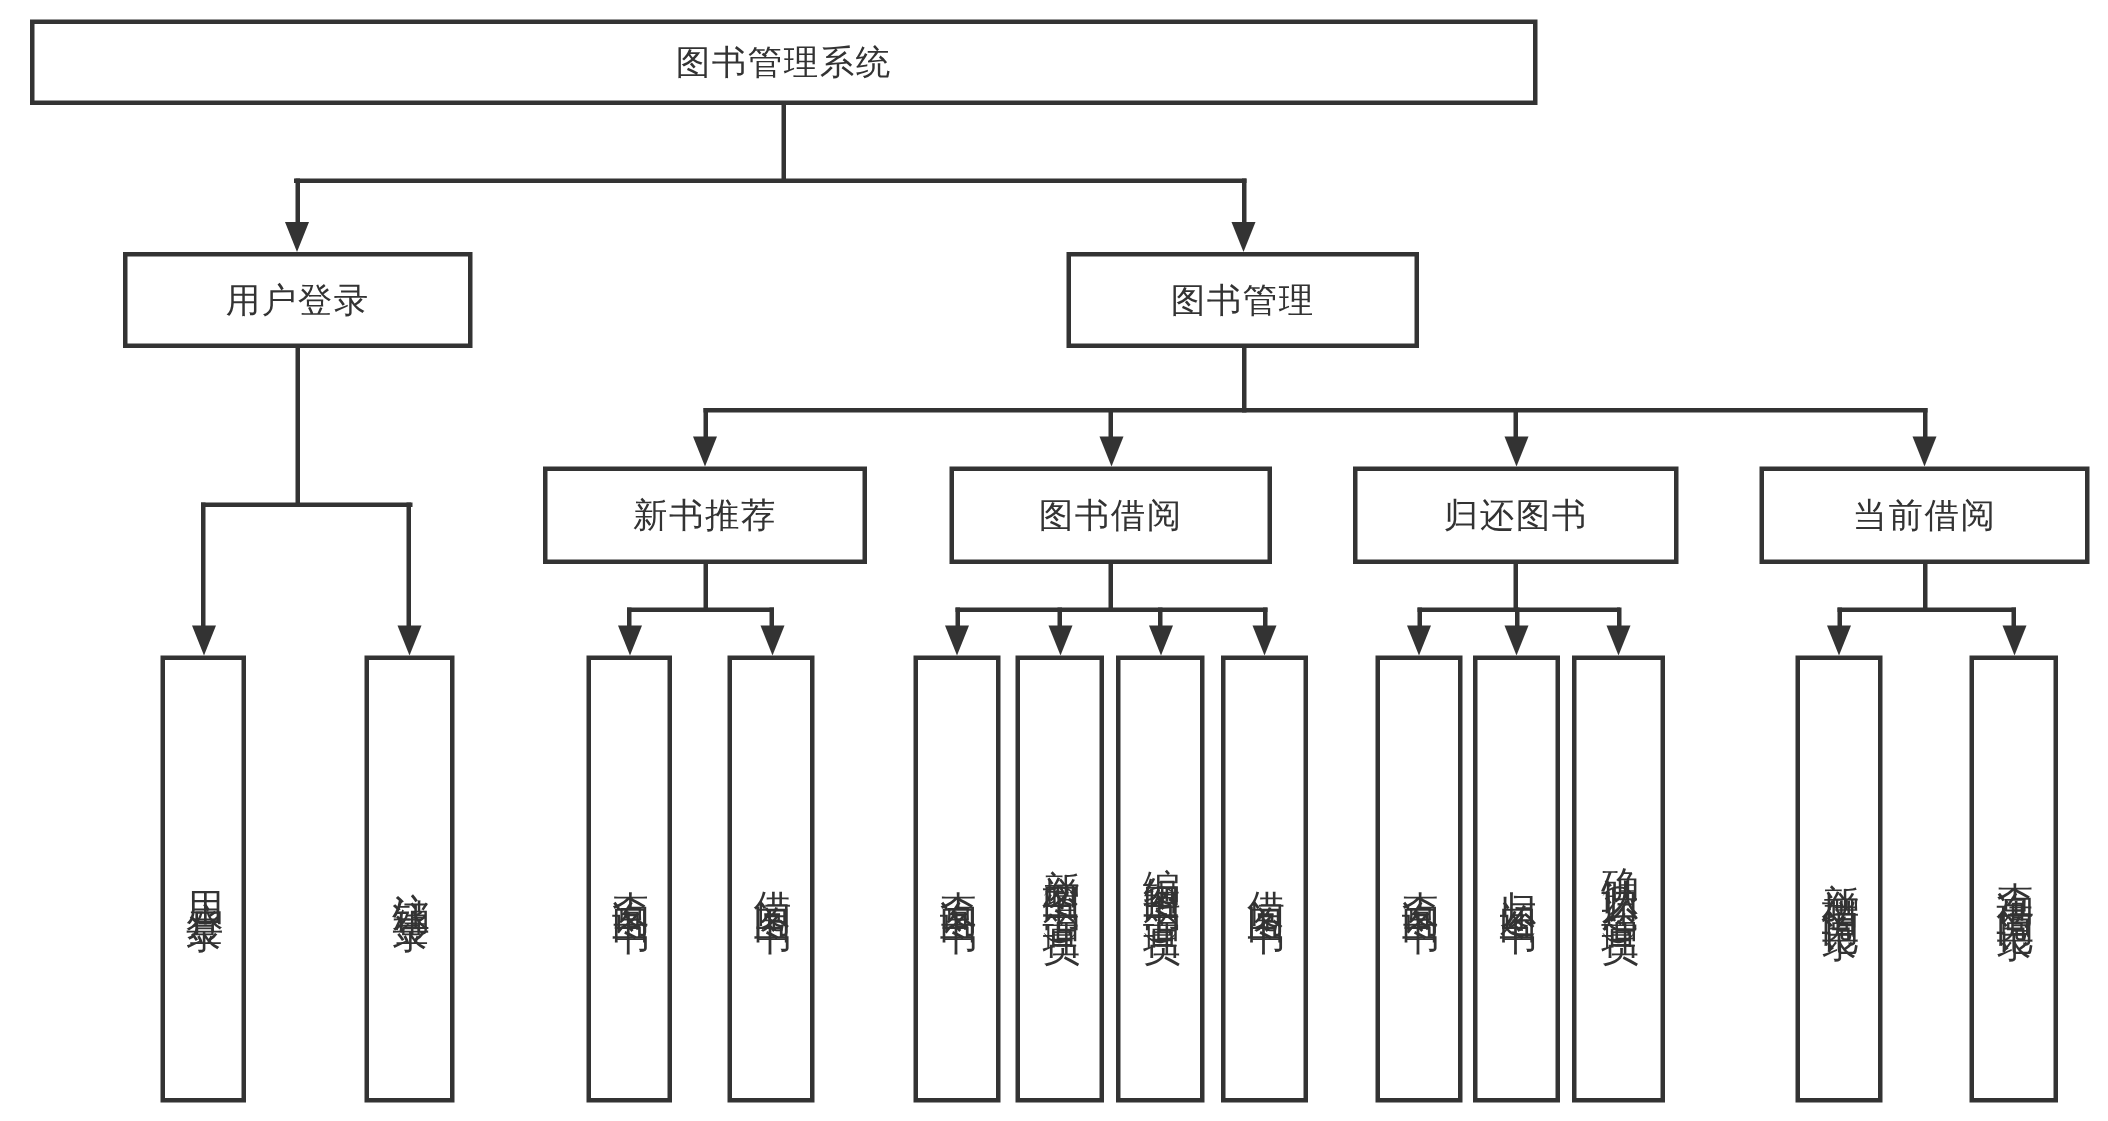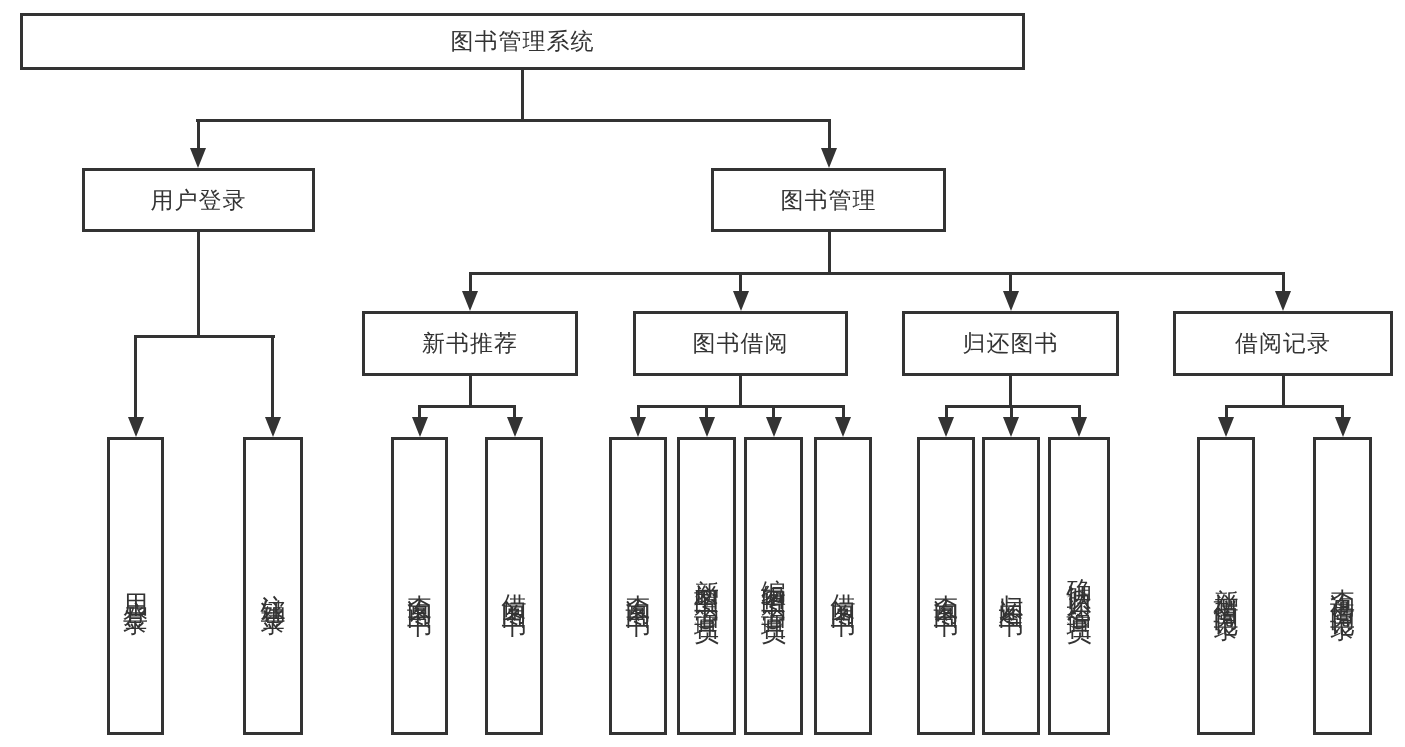--- a/index.html
+++ b/index.html
@@ -86,21 +86,21 @@
   <div class="box h" style="left:711px;top:168px;width:235px;height:64px">
     <span class="lbl">图书管理</span>
   </div>
   <div class="box h" style="left:633px;top:311px;width:215px;height:65px">
     <span class="lbl">图书借阅</span>
   </div>
   <div class="box h" style="left:902px;top:311px;width:217px;height:65px">
     <span class="lbl">归还图书</span>
   </div>
   <div class="box h" style="left:1173px;top:311px;width:220px;height:65px">
-    <span class="lbl">借阅记录</span>
+    <span class="lbl">当前借阅</span>
   </div>
 
   <div class="box v" style="left:107px;top:437px;width:57px;height:298px">
     <span class="lbl">用户登录</span>
   </div>
   <div class="box v" style="left:243px;top:437px;width:60px;height:298px">
     <span class="lbl">注销登录</span>
   </div>
 
   <div class="box v" style="left:391px;top:437px;width:57px;height:298px">

